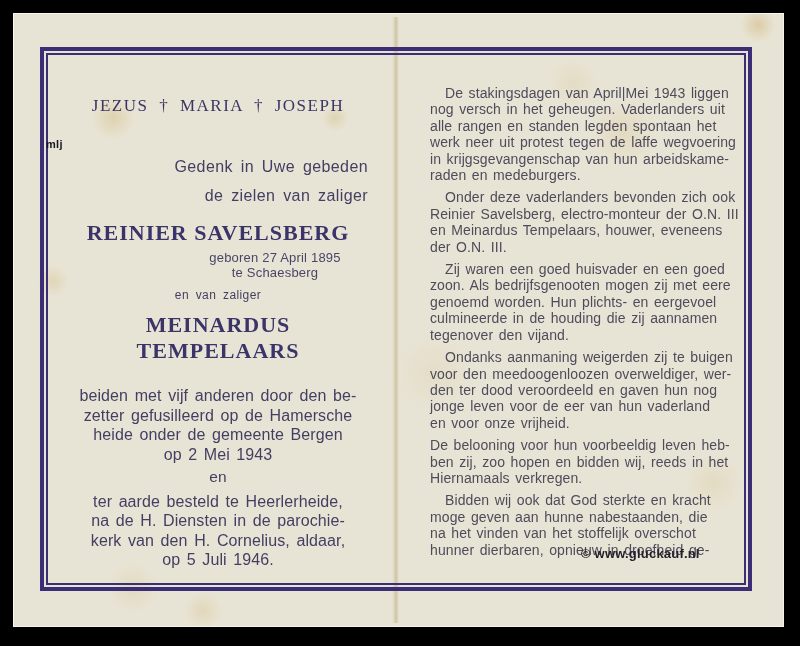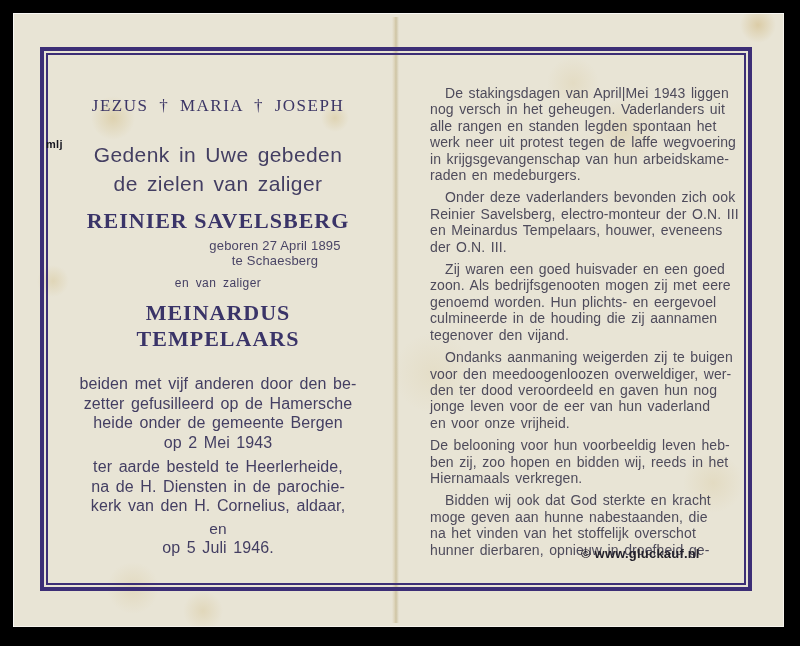--- a/index.html
+++ b/index.html
@@ -82,26 +82,27 @@
   .invocation {
     margin-top: 25px;
     font-size: 17px;
     letter-spacing: 1.5px;
     word-spacing: 5px;
     color: #3b3565;
     font-family: "Liberation Serif", serif;
     white-space: pre-line;
   }
   .intro {
-    margin-top: 24px;
-    font-size: 21px;
+    margin-top: 36px;
+    font-size: 16px;
     line-height: 29px;
     letter-spacing: 0.4px;
     word-spacing: 3px;
     white-space: pre-line;
+    text-align: right;
   }
   .person-name {
     margin-top: 10px;
     font-size: 22px;
     font-weight: bold;
     letter-spacing: 1px;
     color: #3a3468;
     font-family: "Liberation Serif", serif;
     white-space: pre-line;
   }
@@ -185,24 +186,24 @@
 de zielen van zaliger</div>
         <div class="person-name">REINIER SAVELSBERG</div>
         <div class="born">geboren 27 April 1895
 te Schaesberg</div>
         <div class="connector">en van zaliger</div>
         <div class="person-name">MEINARDUS TEMPELAARS</div>
         <div class="block execution-text">beiden met vijf anderen door den be-
 zetter gefusilleerd op de Hamersche
 heide onder de gemeente Bergen</div>
         <div class="block">op 2 Mei 1943</div>
+        <div class="block and-word">en</div>
         <div class="block burial-text">ter aarde besteld te Heerlerheide,
 na de H. Diensten in de parochie-
 kerk van den H. Cornelius, aldaar,</div>
-        <div class="block and-word">en</div>
         <div class="block">op 5 Juli 1946.</div>
       </div>
 
       <div class="page page-right">
         <p class="indent">De stakingsdagen van April|Mei 1943 liggen
 nog versch in het geheugen. Vaderlanders uit
 alle rangen en standen legden spontaan het
 werk neer uit protest tegen de laffe wegvoering
 in krijgsgevangenschap van hun arbeidskame-
 raden en medeburgers.</p>

